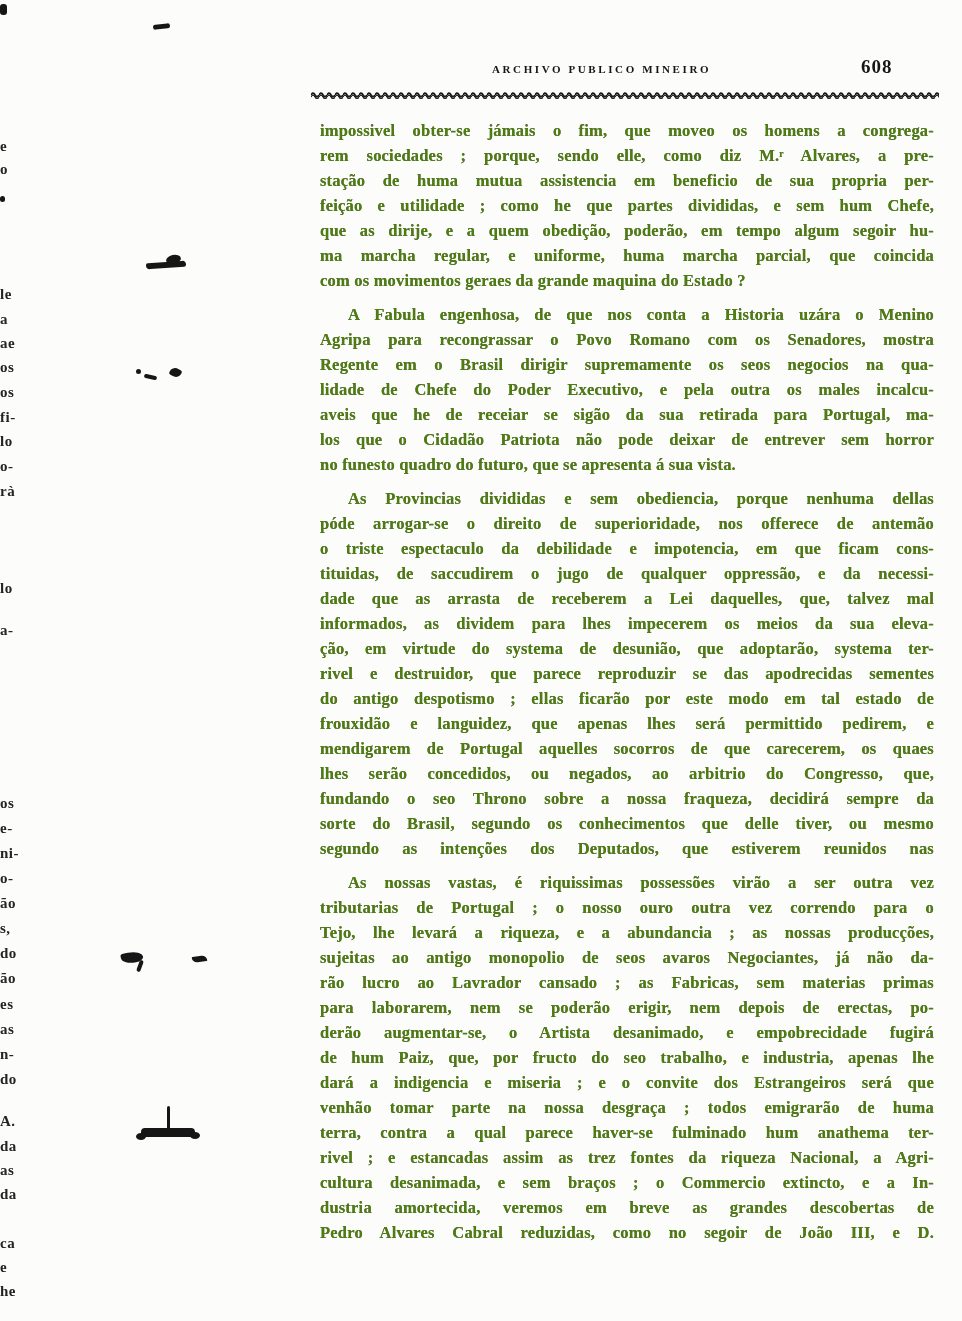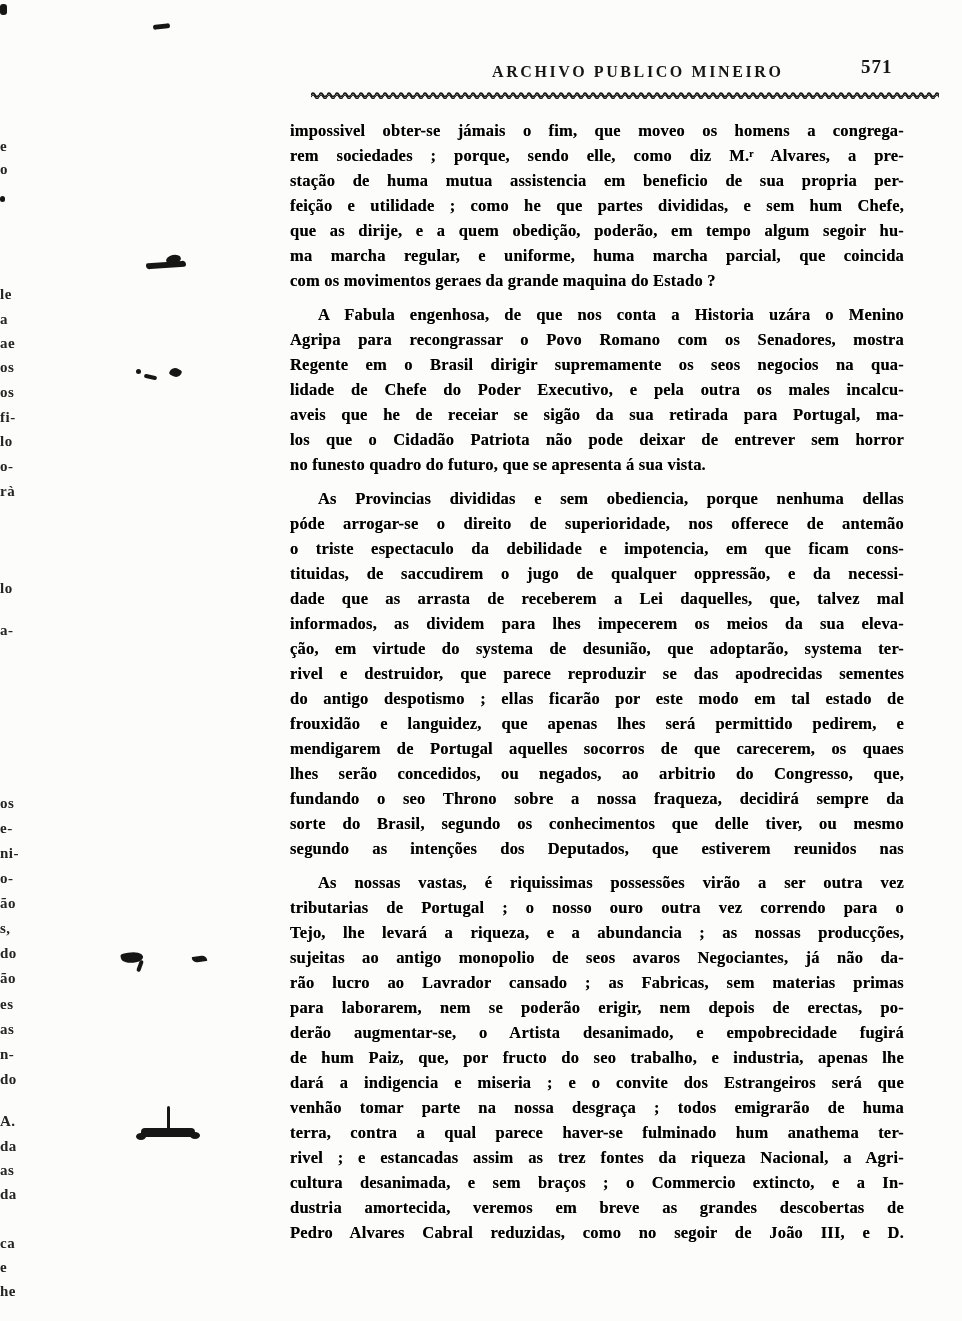--- a/index.html
+++ b/index.html
@@ -5,33 +5,33 @@
   html,body{margin:0;padding:0;}
   body{
     width:962px;height:1321px;position:relative;overflow:hidden;
     background:#fcfcfb;
     font-family:"Liberation Serif","DejaVu Serif",serif;
     color:#1b1b1b;
   }
   
   .hdr-title{
     position:absolute;left:492px;top:63px;
-    font-size:16px;font-weight:bold;letter-spacing:2.6px;
+    font-size:11px;font-weight:bold;letter-spacing:2.6px;
     white-space:nowrap;color:#161616;
   }
   .hdr-pagenum{
     position:absolute;left:861px;top:56px;
     font-size:19px;font-weight:bold;letter-spacing:1px;color:#161616;
   }
   .wavy-rule{position:absolute;left:311px;top:85px;width:628px;height:8px;}
   
   .text-block{
-    position:absolute;left:290px;top:118px;width:614px;
+    position:absolute;left:320px;top:118px;width:614px;
     font-size:16.5px;font-weight:bold;line-height:25px;
-    color:#000000;text-shadow:0 0 .5px rgba(0,0,0,.55);
+    color:#4d7c0f;text-shadow:0 0 .5px rgba(0,0,0,.55);
     letter-spacing:.2px;
   }
   .paragraph + .paragraph{margin-top:9px;}
   .line{
     text-align:justify;text-align-last:justify;
     height:25px;overflow:hidden;
   }
   .line.indent{text-indent:28px;}
   .line.no-justify{text-align-last:left;}
   
@@ -43,21 +43,21 @@
   }
   
   .blot{position:absolute;background:#161616;}
   .b-round{border-radius:50%;}
   .b-soft{border-radius:3px;}
 </style>
 </head>
 <body>
 
 <div class="hdr-title">ARCHIVO PUBLICO MINEIRO</div>
-<div class="hdr-pagenum">571</div>
+<div class="hdr-pagenum">608</div>
 
 <div class="wavy-rule">
   <svg width="628" height="8" xmlns="http://www.w3.org/2000/svg">
     <defs>
       <pattern id="wv" width="8" height="8" patternUnits="userSpaceOnUse">
         <path d="M0 4 Q2 0.5 4 4 T8 4" stroke="#161616" stroke-width="1.8" fill="none"></path>
         <path d="M0 6 Q2 2.5 4 6 T8 6" stroke="#161616" stroke-width="1.2" fill="none"></path>
       </pattern>
     </defs>
     <rect width="628" height="8" fill="url(#wv)"></rect>

